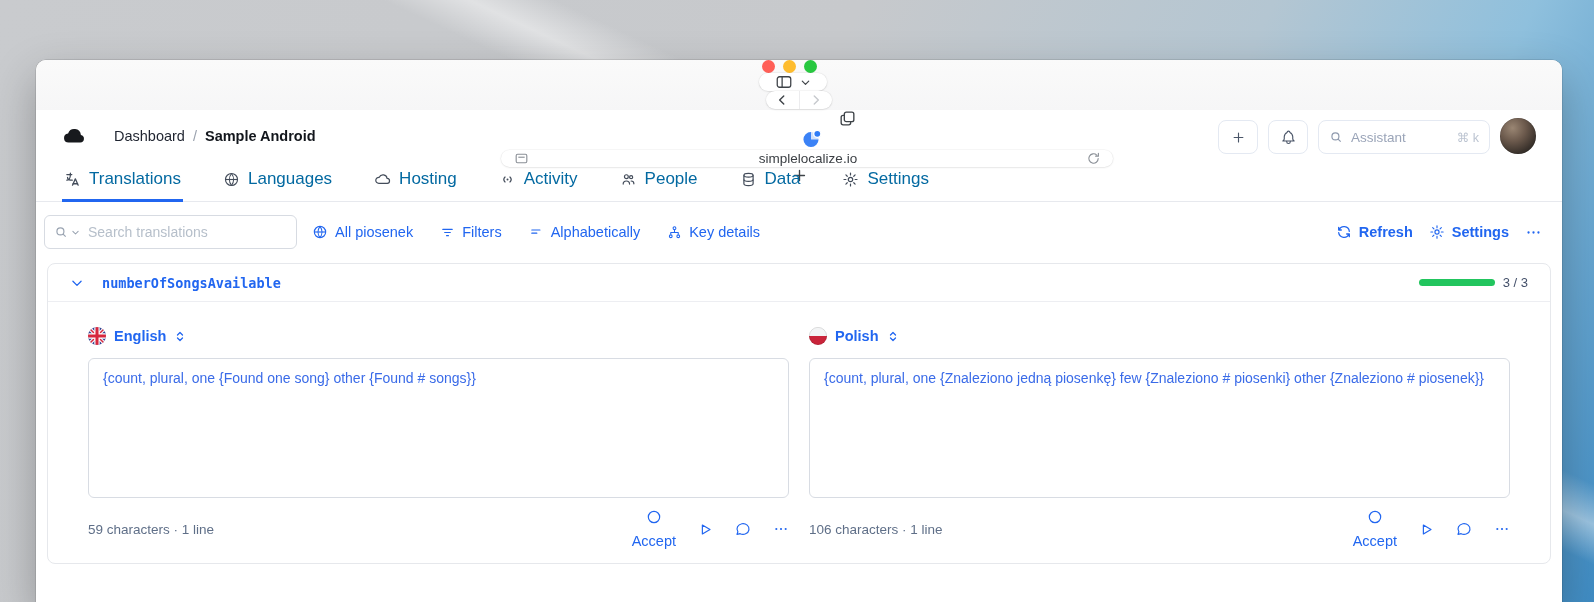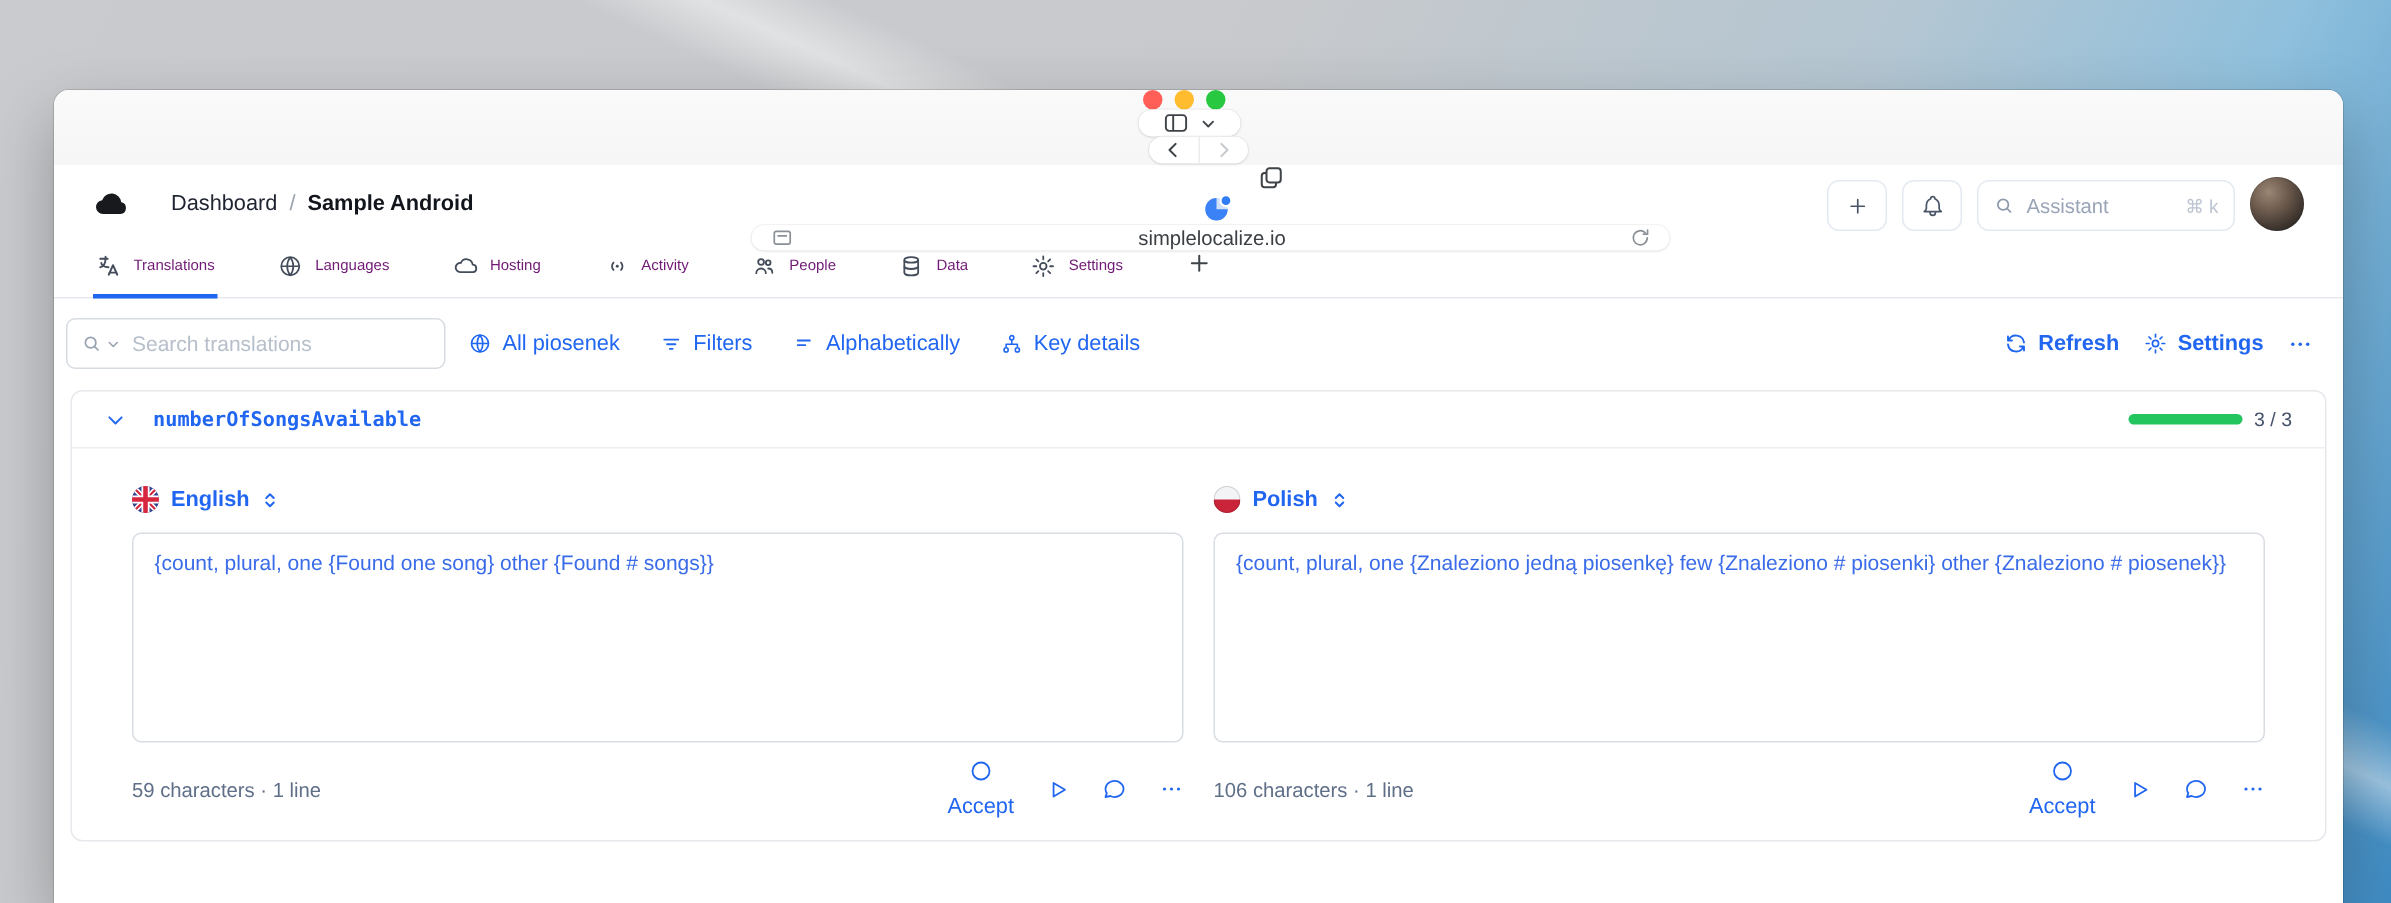--- a/index.html
+++ b/index.html
@@ -50,22 +50,22 @@
   .assistant { width:172px; height:34px; border:1px solid #e4e9f2; border-radius:8px; background:#fff;
     display:flex; align-items:center; gap:8px; padding:0 10px; cursor:pointer; }
   .assistant .ph { color:#9aa4b8; font-size:13.5px; font-weight:500; }
   .assistant .sc { margin-left:auto; color:#bcc4d1; font-size:12.5px; }
   .assistant .mag { color:#8e99ad; display:flex; }
   .avatar { width:36px; height:36px; border-radius:50%;
     background:radial-gradient(circle at 35% 28%, #9a8673 0%, #6b594c 38%, #3a322c 72%, #1f1c1a 100%);
     box-shadow:inset 0 0 0 .5px rgba(0,0,0,.2); cursor:pointer; }
   
   .tabs { display:flex; gap:38px; padding:2px 26px 0; border-bottom:1px solid #e7e9ee; }
-  .tab { display:flex; align-items:center; gap:8px; padding:9px 2px 12px; font-size:10px;
-    color:#701a75; position:relative; cursor:pointer; white-space:nowrap; }
+  .tab { display:flex; align-items:center; gap:8px; padding:9px 2px 12px; font-size:17px;
+    color:#0369a1; position:relative; cursor:pointer; white-space:nowrap; }
   .tab .ti { color:#434c5a; display:flex; }
   .tab.active::after { content:""; position:absolute; left:0; right:0; bottom:-1px; height:3px; background:var(--blue); }
   
   :root { --blue:#2166f0; }
   .toolbar { display:flex; align-items:center; margin:13px 20px 0 8px; }
   .searchbox { width:253px; height:34px; border:1px solid #d7dbe2; border-radius:6px; background:#fff;
     display:flex; align-items:center; padding:0 9px; gap:3px; color:#98a2b0; }
   .searchbox input { border:0; outline:0; flex:1; font-size:14px; margin-left:5px; color:#0f172a;
     font-family:"Liberation Sans", sans-serif; background:transparent; }
   .searchbox input::placeholder { color:#b6bfca; }

